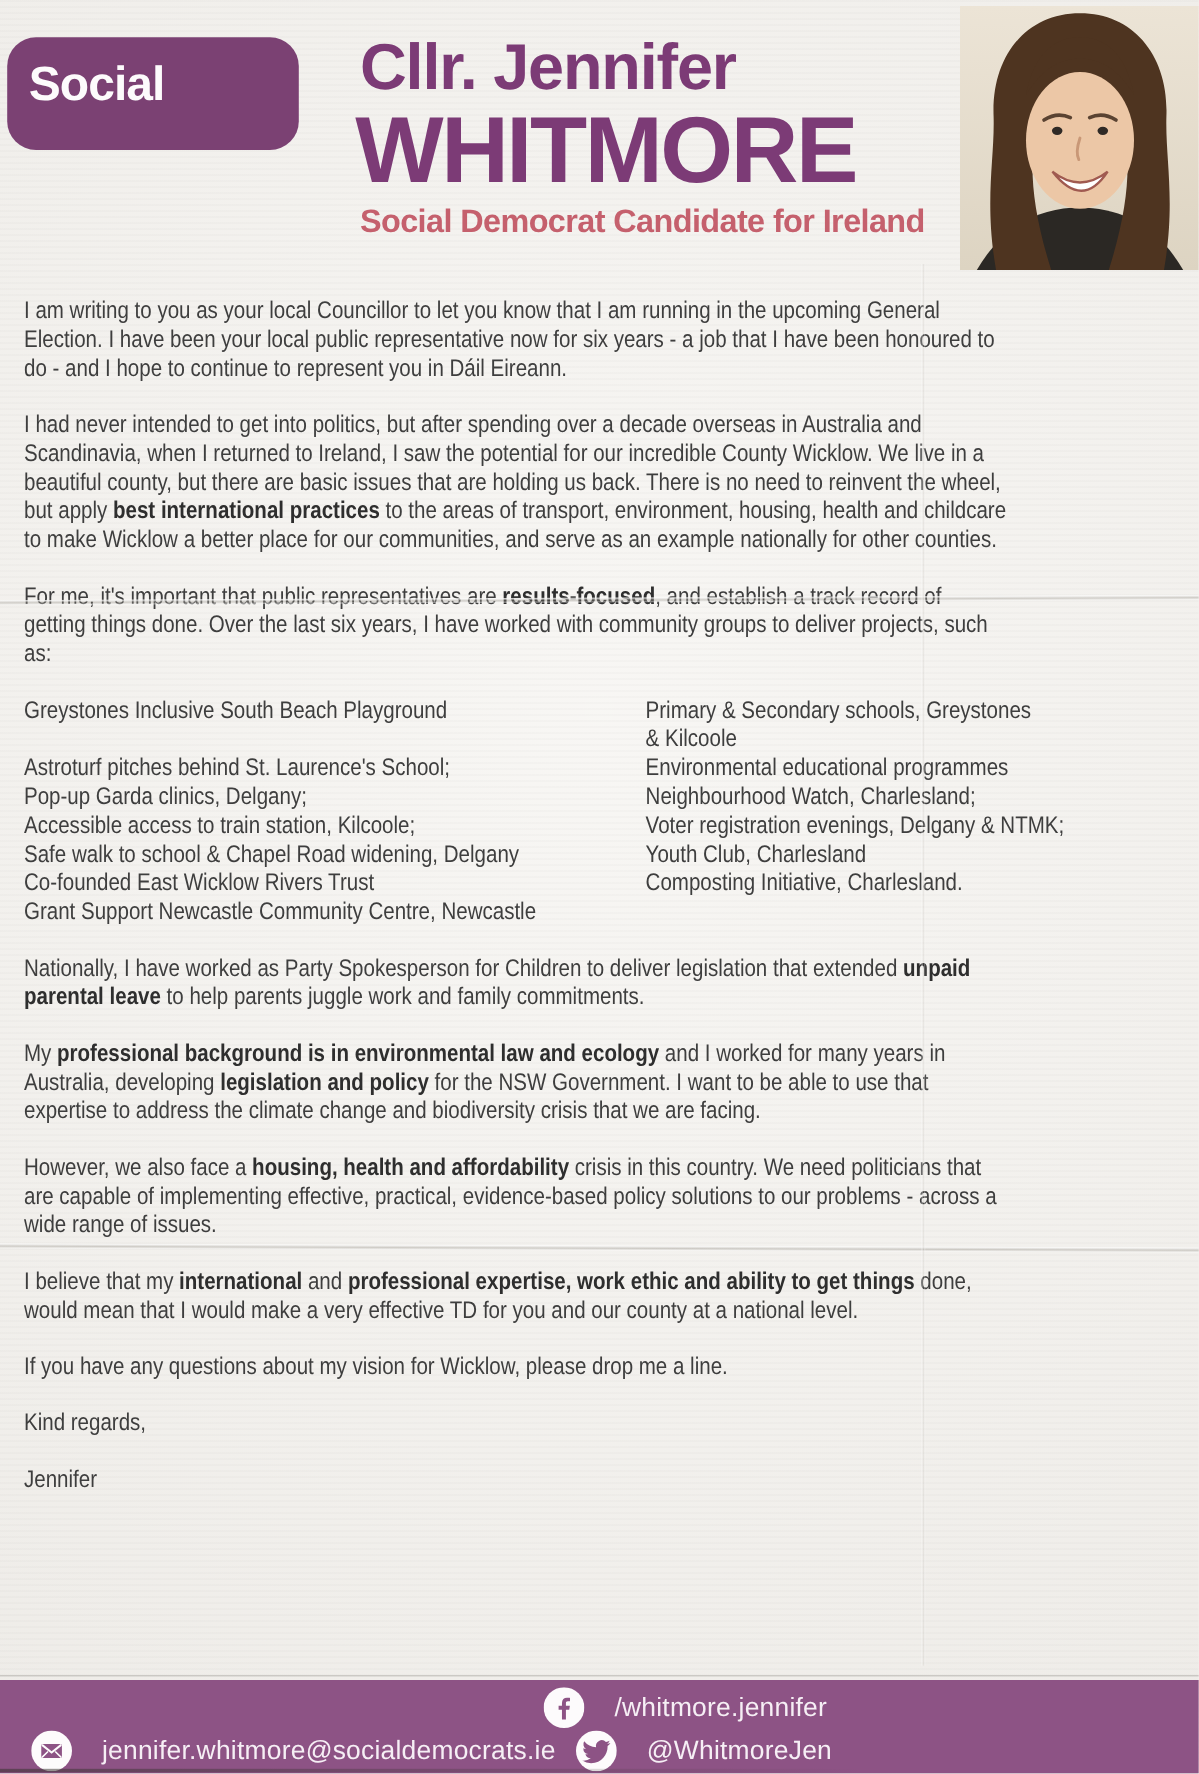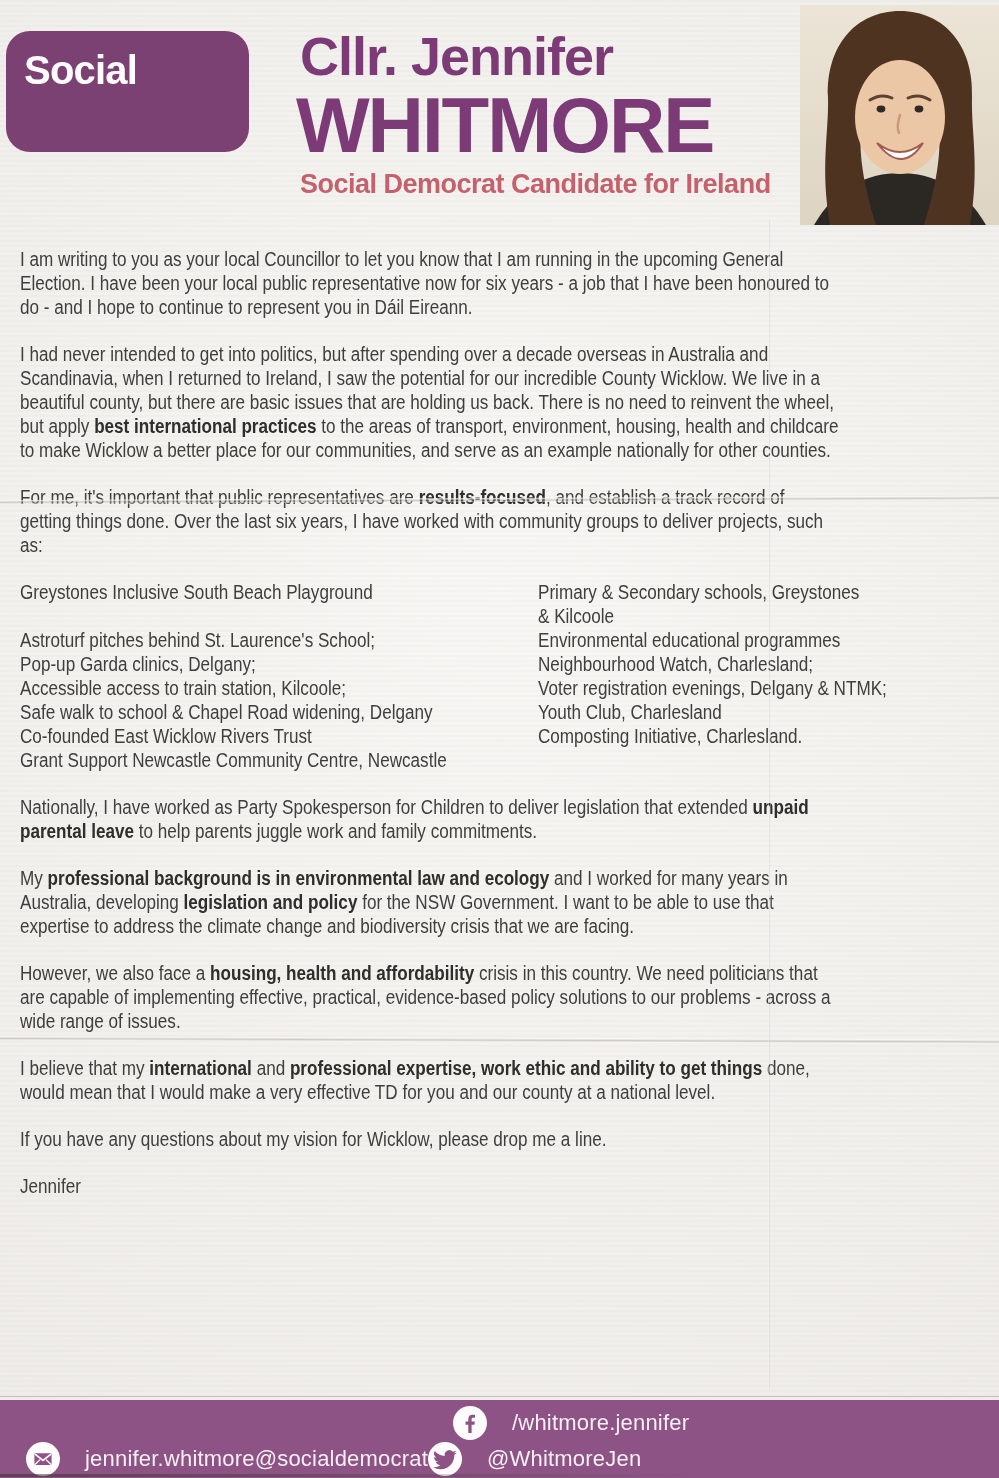--- a/index.html
+++ b/index.html
@@ -18,21 +18,21 @@
   .fold{position:absolute;left:0;right:0;height:4px;pointer-events:none;
     background:linear-gradient(180deg, rgba(255,255,255,0.9), rgba(125,120,110,0.30) 55%, rgba(255,255,255,0.55));}
   .fold.f1{top:498px;transform:rotate(-0.25deg);}
   .fold.f2{top:1038px;transform:rotate(0.2deg);}
   .crease-v{position:absolute;top:220px;bottom:90px;left:768px;width:3px;pointer-events:none;
     background:linear-gradient(90deg, rgba(255,255,255,0.55), rgba(120,112,100,0.10), rgba(255,255,255,0.4));}
   .page-edge{position:absolute;left:0;top:1396px;width:100%;height:1px;background:rgba(120,115,108,0.35);}
 
   
   .logo-box{
-    position:absolute;left:6px;top:31px;width:243px;height:121px;
+    position:absolute;left:6px;top:31px;width:243px;height:94px;
     background:var(--brand-purple,#7b4173);
     border-radius:24px;box-sizing:border-box;padding:17px 0 0 18px;
     color:#fdfbfc;
   }
   .logo-box .logo-line{font-weight:bold;font-size:40px;line-height:44px;letter-spacing:-0.8px;}
   .title-prefix{
     position:absolute;left:300px;top:26px;
     font-size:54px;line-height:60px;font-weight:bold;letter-spacing:-1px;
     color:var(--title-purple,#7c3b76);
   }
@@ -67,21 +67,21 @@
   .footer{
     position:absolute;left:0;top:1400px;width:100%;height:78px;
     background:var(--footer-purple,#8d5385);color:#f6eff5;
   }
   .f-item{position:absolute;display:flex;align-items:center;height:34px;}
   .f-item .f-icon{width:34px;height:34px;flex:none;display:block;}
   .f-item .f-label{margin-left:25px;font-size:22px;letter-spacing:0.2px;white-space:nowrap;}
   .f-phone{left:26px;top:6px;}
   .f-email{left:26px;top:42px;}
   .f-facebook{left:453px;top:6px;}
-  .f-twitter{left:428px;top:42px;align-items:center;}
+  .f-twitter{left:480px;top:42px;align-items:center;}
   .scan-edge{position:absolute;left:0;bottom:1px;height:3px;width:72%;
     background:linear-gradient(90deg, rgba(55,50,46,0.55), rgba(55,50,46,0));}
 </style>
 </head>
 <body>
 
 <div class="paper-texture"></div>
 
 <div class="logo-box">
   <div class="logo-line">Social</div>
@@ -164,20 +164,23 @@
       <div class="line"><span>wide range of issues.</span></div>
     </div>
     <div class="para">
       <div class="line"><span>I believe that my </span><b>international</b><span> and </span><b>professional expertise, work ethic and ability to get things</b><span> done,</span></div>
       <div class="line"><span>would mean that I would make a very effective TD for you and our county at a national level.</span></div>
     </div>
     <div class="para">
       <div class="line"><span>If you have any questions about my vision for Wicklow, please drop me a line.</span></div>
     </div>
     <div class="para">
+      <div class="line"><span>Kind regards,</span></div>
+    </div>
+    <div class="para">
       <div class="line"><span>Jennifer</span></div>
     </div>
   </div>
 
 <div class="fold f1"></div>
 <div class="fold f2"></div>
 <div class="crease-v"></div>
 <div class="page-edge"></div>
 
 <div class="footer">

